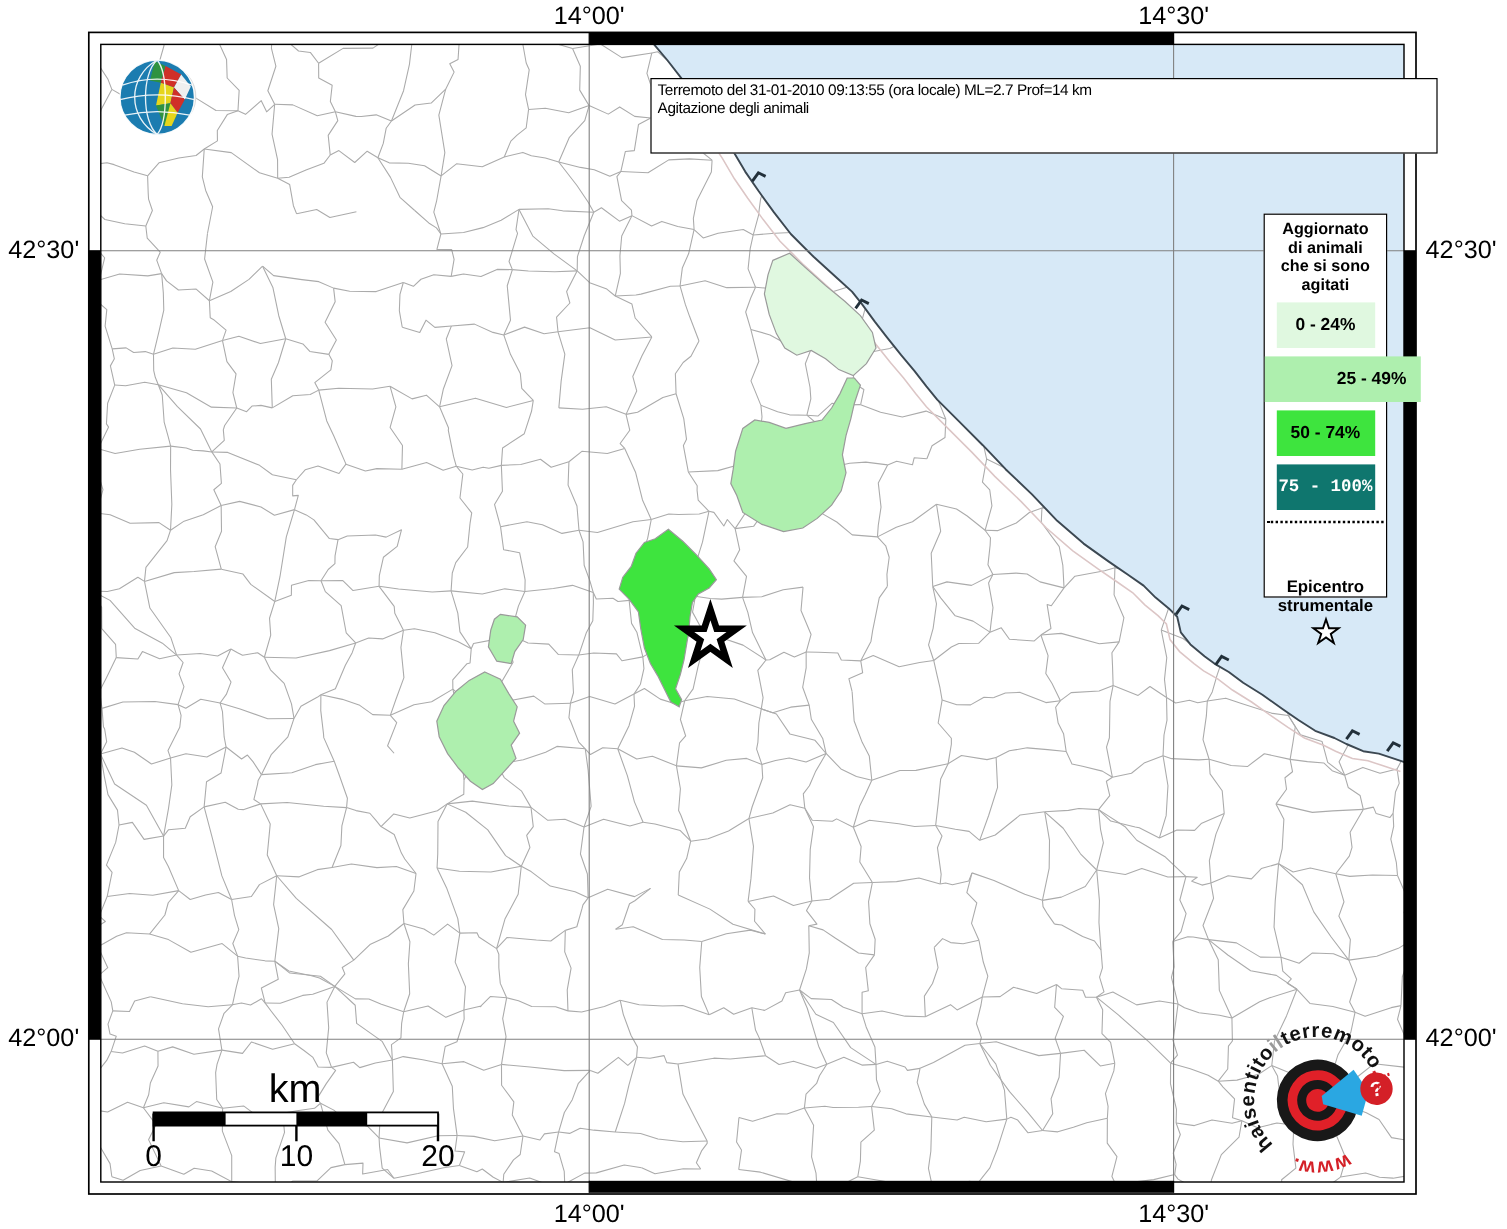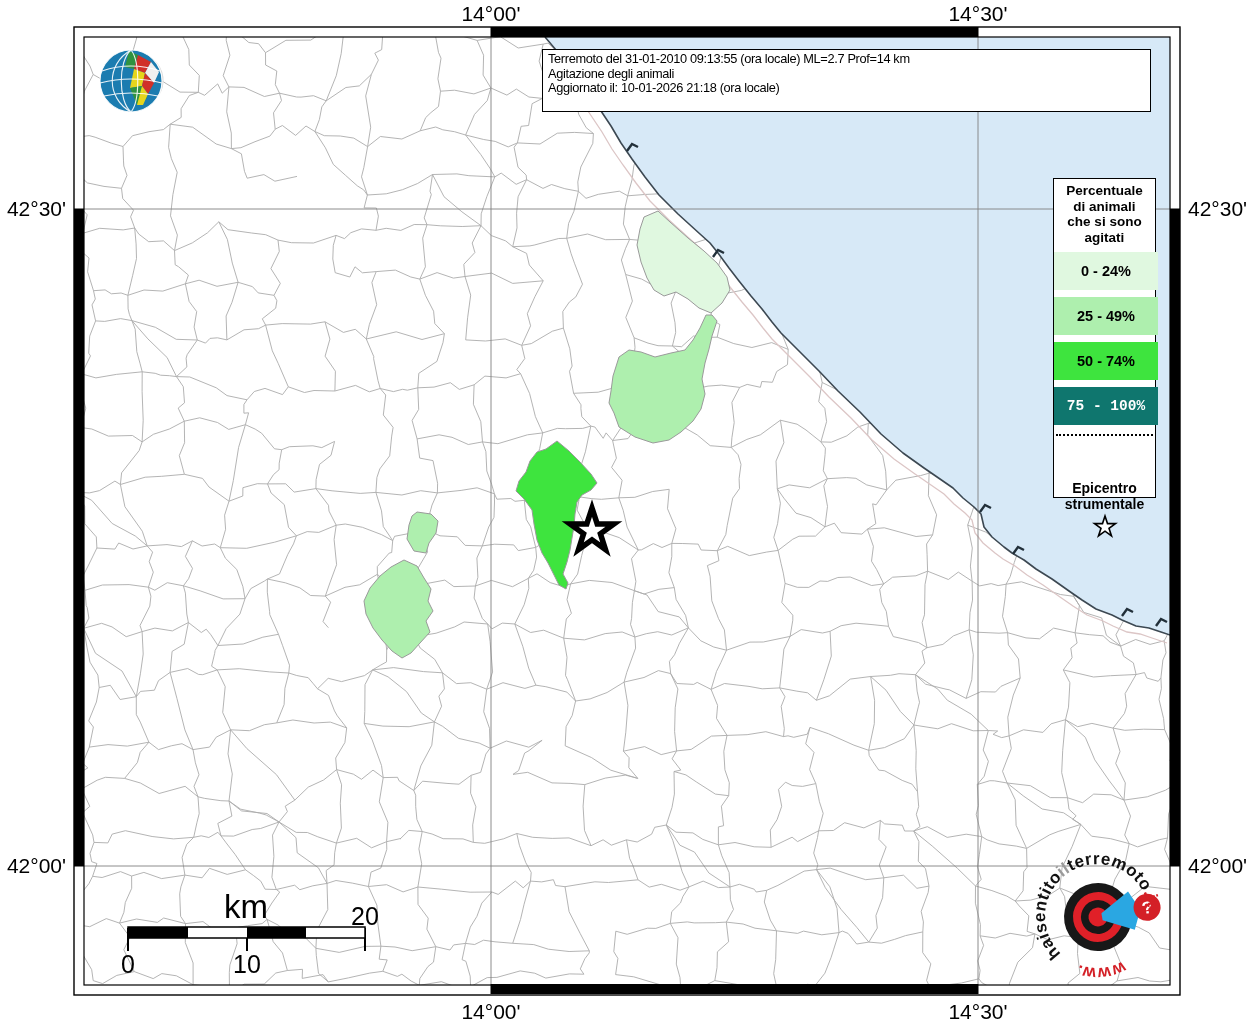--- a/index.html
+++ b/index.html
@@ -2,33 +2,33 @@
 <html><head>
 <meta charset="utf-8">
 <style>
   html,body{margin:0;padding:0;background:#fff;}
   body{width:1256px;height:1024px;position:relative;overflow:hidden;
        font-family:"Liberation Sans",sans-serif;-webkit-font-smoothing:antialiased;}
   .stage{position:absolute;left:0;top:0;width:1256px;height:1024px;}
   svg{position:absolute;left:0;top:0;}
   svg text{font-family:"Liberation Sans",sans-serif;}
   .axis-label{position:absolute;font-size:21px;color:#000;white-space:nowrap;}
-  .info-box{position:absolute;left:542px;top:49px;width:609px;height:63px;
+  .info-box{position:absolute;left:542px;top:65px;width:656px;height:63px;
             background:#fff;border:1px solid #000;box-sizing:border-box;
             padding:2px 5px;z-index:30;}
   .info-line{font-size:12.8px;line-height:14.6px;letter-spacing:-0.35px;
              white-space:nowrap;color:#000;overflow:hidden;}
   .ingv-text{position:absolute;left:172px;top:64px;z-index:25;color:#8f8f8f;
              font-weight:700;font-size:13px;line-height:16px;letter-spacing:0.2px;
              white-space:nowrap;}
   .legend{position:absolute;left:1053px;top:178px;width:103px;height:320px;
           background:#fff;border:1.5px solid #000;box-sizing:border-box;z-index:30;
           text-align:center;}
   .legend-title{font-weight:700;font-size:13.5px;line-height:15.5px;margin-top:4px;}
-  .swatch{width:104px;height:38px;margin:7px auto 0 auto;display:flex;
+  .swatch{width:82px;height:38px;margin:7px auto 0 auto;display:flex;
           align-items:center;justify-content:center;font-weight:700;font-size:14.5px;}
   .legend-sep{border-top:2px dotted #000;margin:9px 2px 4px 2px;height:0;}
   .legend-epi{font-weight:700;font-size:14px;line-height:16px;margin-top:44px;}
   .legend-star{margin-top:1px;}
   .scale-num{position:absolute;font-size:25px;color:#000;width:90px;
              text-align:center;z-index:20;}
   .scale-km{position:absolute;font-size:33px;color:#000;width:120px;
             text-align:center;z-index:20;}
 </style>
 </head>
@@ -955,42 +955,41 @@
   <div class="axis-label" style="left:431px;top:1000px;width:120px;text-align:center;">14°00'</div>
   <div class="axis-label" style="left:918px;top:1000px;width:120px;text-align:center;">14°30'</div>
   <div class="axis-label" style="left:0px;top:197px;width:66px;text-align:right;">42°30'</div>
   <div class="axis-label" style="left:0px;top:854px;width:66px;text-align:right;">42°00'</div>
   <div class="axis-label" style="left:1188px;top:197px;">42°30'</div>
   <div class="axis-label" style="left:1188px;top:854px;">42°00'</div>
 
   <div class="info-box">
     <div class="info-line">Terremoto del 31-01-2010 09:13:55 (ora locale) ML=2.7 Prof=14 km</div>
     <div class="info-line">Agitazione degli animali</div>
-    <div class="info-line">Aggiornato il: 10-01-2026 21:18 (ora locale)</div>
   </div>
 
 
   <div class="legend">
     <div class="legend-title">
-      <div>Percentuale</div>
+      <div>Aggiornato</div>
       <div>di animali</div>
       <div>che si sono</div>
       <div>agitati</div>
     </div>
     <div class="swatch" style="background: rgb(224, 248, 224); color: rgb(0, 0, 0);">0 - 24%</div>
-    <div class="swatch" style="background: rgb(174, 239, 174); color: rgb(0, 0, 0);">25 - 49%</div>
+    <div class="swatch" style="background: rgb(174, 239, 174); color: rgb(0, 0, 0); padding-left: 48px;">25 - 49%</div>
     <div class="swatch" style="background: rgb(62, 228, 62); color: rgb(0, 0, 0);">50 - 74%</div>
     <div class="swatch" style="background: #0f766e; color: rgb(255, 255, 255); font-family: Liberation Mono, monospace;">75 - 100%</div>
     <div class="legend-sep"></div>
     <div class="legend-epi">
       <div>Epicentro</div>
       <div>strumentale</div>
     </div>
     <svg class="legend-star" width="26" height="26" style="position:static;">
       <path d="M13,3 L15.5,10.6 23.5,10.6 17,15.3 19.5,22.9 13,18.2 6.5,22.9 9,15.3 2.5,10.6 10.5,10.6 Z" fill="#ffffff" stroke="#000000" stroke-width="1.6"></path>
     </svg>
   </div>
 
   <div class="scale-km" style="left:186px;top:888px;">km</div>
   <div class="scale-num" style="left:83px;top:950px;">0</div>
   <div class="scale-num" style="left:202px;top:950px;">10</div>
-  <div class="scale-num" style="left:320px;top:902px;">20</div>
+  <div class="scale-num" style="left:320px;top:950px;">20</div>
 </div>
 
 </body></html>

